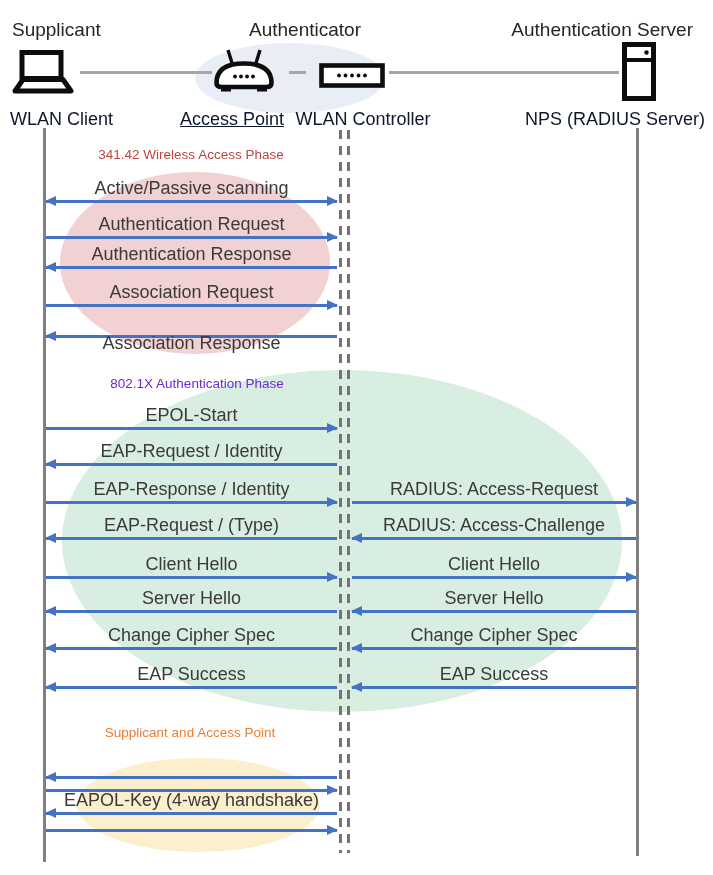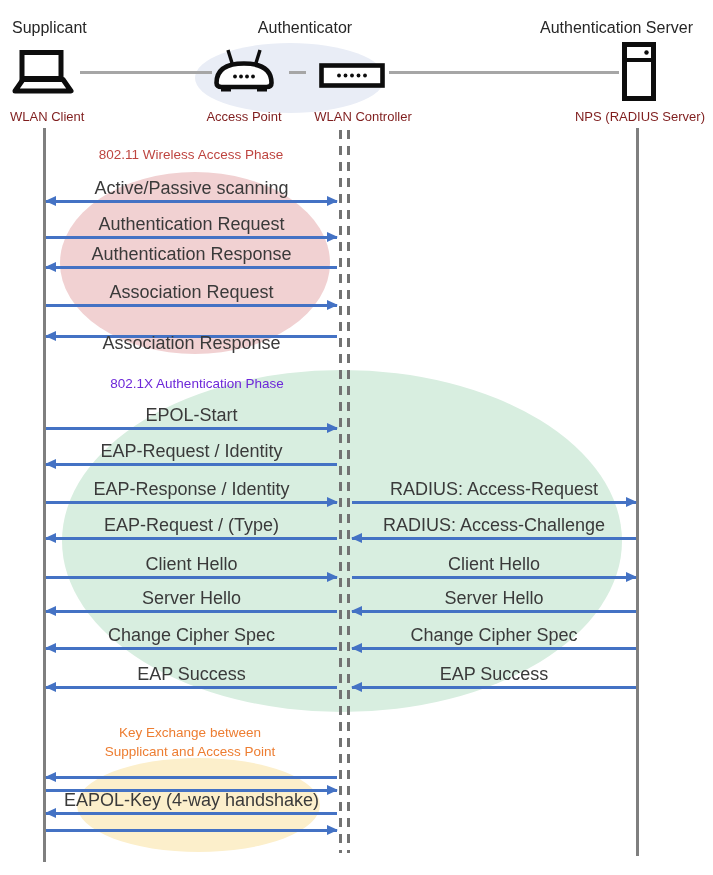--- a/index.html
+++ b/index.html
@@ -1,22 +1,22 @@
 <!DOCTYPE html>
 <html><head>
 <meta charset="utf-8">
 <style>
   html,body{margin:0;padding:0;background:#fff;}
   #stage{
     position:relative;width:713px;height:875px;background:#fff;overflow:hidden;
     font-family:"Liberation Sans",sans-serif;color:#262626;
   }
   
-  .actor-top{position:absolute;top:19px;font-size:16px;color:#262626;white-space:nowrap;}
-  .actor-bottom{position:absolute;top:109px;font-size:13px;color:#7f1d1d;white-space:nowrap;}
+  .actor-top{position:absolute;top:19px;font-size:19px;color:#262626;white-space:nowrap;}
+  .actor-bottom{position:absolute;top:109px;font-size:18px;color:#0f172a;white-space:nowrap;}
   .center-x{transform:translateX(-50%);}
   .header-ellipse{position:absolute;left:195px;top:43px;width:190px;height:70px;
     background:#E9EDF6;border-radius:50%;}
   .connector{position:absolute;top:71px;height:3px;background:#A6A6A6;}
   .icon{position:absolute;}
   
   .lifeline{position:absolute;width:3px;background:#7F7F7F;z-index:1;}
   .dashline{position:absolute;width:3px;z-index:1;
     background:repeating-linear-gradient(to bottom,#737373 0 9px,transparent 9px 16px);}
   
@@ -84,37 +84,36 @@
   </div>
   <div class="icon" style="left:622px;top:42px;">
     <svg width="34" height="59" viewBox="0 0 34 59">
       <rect x="2.5" y="2.5" width="29" height="54" fill="#fff" stroke="#0d0d0d" stroke-width="5"></rect>
       <line x1="3" y1="18" x2="31" y2="18" stroke="#0d0d0d" stroke-width="4"></line>
       <circle cx="24.5" cy="10.5" r="2.2" fill="#0d0d0d"></circle>
     </svg>
   </div>
 
   <div class="actor-bottom" style="left:10px;">WLAN Client</div>
-  <div class="actor-bottom center-x" style="left:244px;">Access Point</div>
+  <div class="actor-bottom center-x" style="left:232px;text-decoration:underline;">Access Point</div>
   <div class="actor-bottom center-x" style="left:363px;">WLAN Controller</div>
   <div class="actor-bottom" style="right:8px;">NPS (RADIUS Server)</div>
 
   <div id="ellipse-80211" class="phase-ellipse"></div>
   <div id="ellipse-8021x" class="phase-ellipse"></div>
   <div id="ellipse-keyx" class="phase-ellipse"></div>
 
   <div class="lifeline" style="left:43px;top:128px;height:734px;"></div>
   <div class="dashline" style="left:339px;top:130px;height:723px;"></div>
   <div class="dashline" style="left:347px;top:130px;height:723px;"></div>
   <div class="lifeline" style="left:636px;top:128px;height:728px;"></div>
 
-  <div id="title-80211" class="phase-title">802.11 Wireless Access Phase</div>
+  <div id="title-80211" class="phase-title">341.42 Wireless Access Phase</div>
   <div id="title-8021x" class="phase-title">802.1X Authentication Phase</div>
   <div id="title-keyx" class="phase-title">
-    <div>Key Exchange between</div>
     <div>Supplicant and Access Point</div>
   </div>
 
   <div id="messages-layer">
       <div class="msg-arrow" style="left: 46px; width: 291px; top: 200px;">
         <span class="head head-r"></span>
         <span class="head head-l"></span>
       </div>
       <div class="msg-label" style="left: 191.5px; top: 181px;">Active/Passive scanning</div>
       <div class="msg-arrow" style="left: 46px; width: 291px; top: 236px;">

